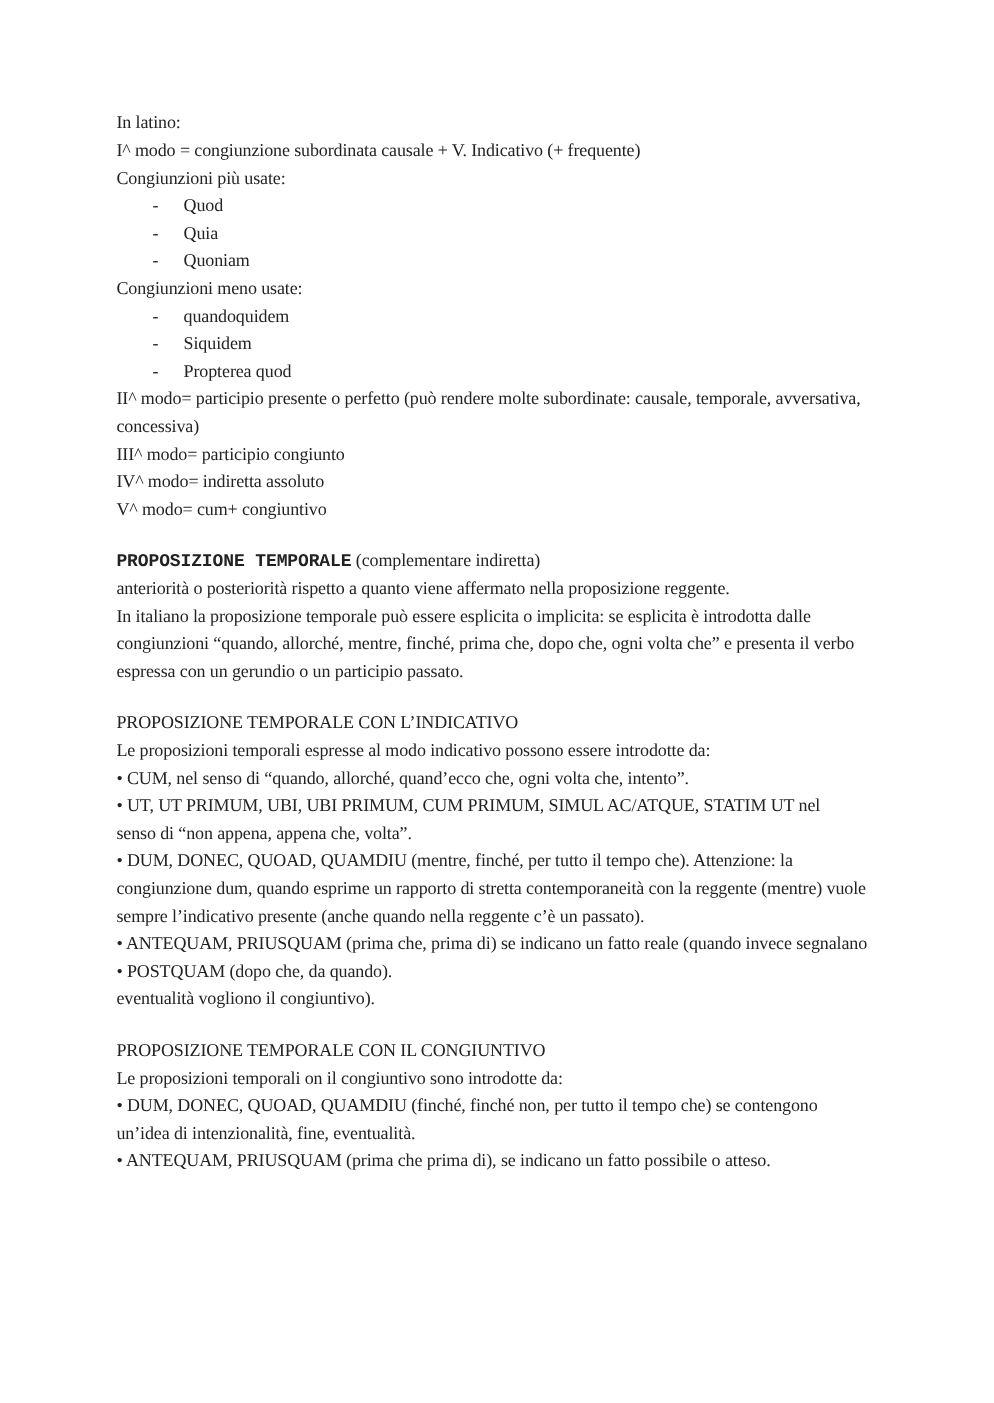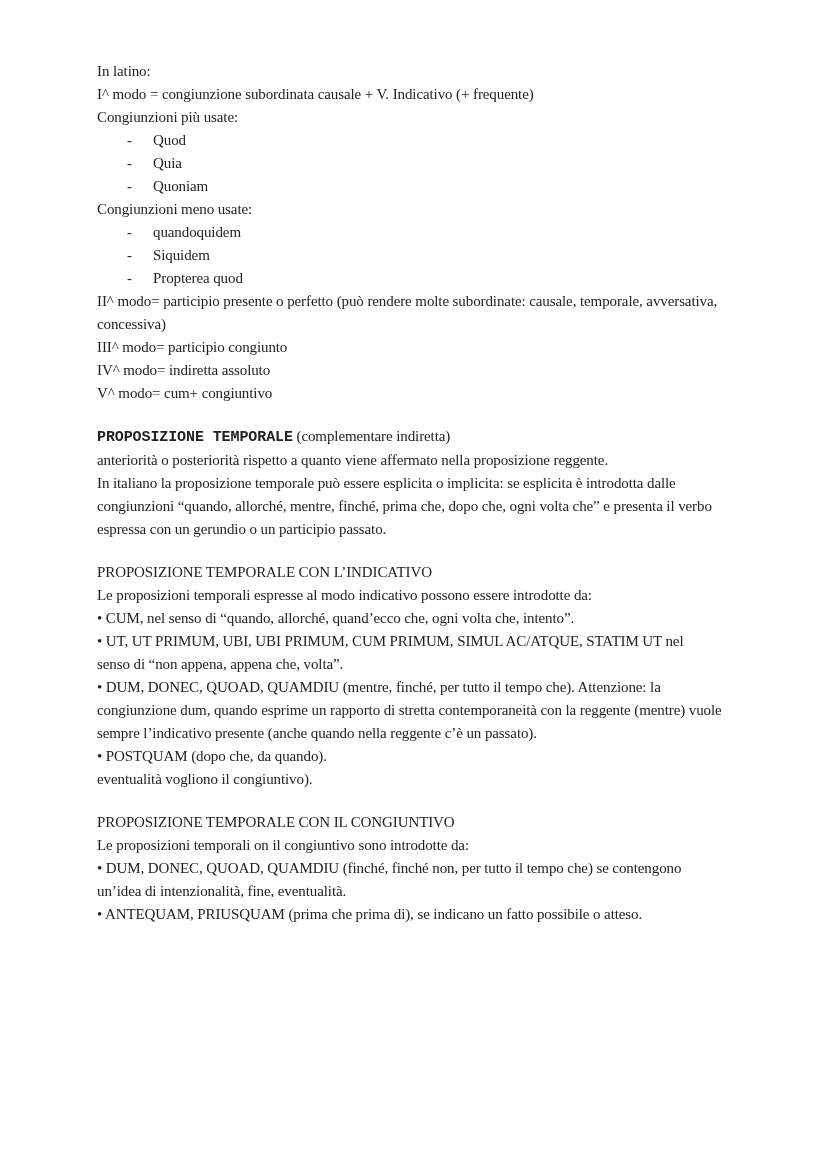--- a/index.html
+++ b/index.html
@@ -8,21 +8,21 @@
       height: 1169px;
       background: #ffffff;
       font-family: "Liberation Serif", "DejaVu Serif", serif;
       color: #222222;
       overflow: hidden;
     }
     .page {
       box-sizing: border-box;
       width: 828px;
       height: 902px;
-      padding: 60px 70px 0 97px;
+      padding: 92px 70px 0 97px;
       background: #ffffff;
     }
     .line {
       font-size: 15px;
       line-height: 23px;
       letter-spacing: -0.1px;
       white-space: nowrap;
     }
     .section { margin-top: 20px; }
     .list-item { padding-left: 30px; }
@@ -80,20 +80,21 @@
 
   <div class="section">
     <div class="line">PROPOSIZIONE TEMPORALE CON L’INDICATIVO</div>
     <div class="line">Le proposizioni temporali espresse al modo indicativo possono essere introdotte da:</div>
     <div class="line">• CUM, nel senso di “quando, allorché, quand’ecco che, ogni volta che, intento”.</div>
     <div class="line">• UT, UT PRIMUM, UBI, UBI PRIMUM, CUM PRIMUM, SIMUL AC/ATQUE, STATIM UT nel</div>
     <div class="line">senso di “non appena, appena che, volta”.</div>
     <div class="line">• DUM, DONEC, QUOAD, QUAMDIU (mentre, finché, per tutto il tempo che). Attenzione: la</div>
     <div class="line">congiunzione dum, quando esprime un rapporto di stretta contemporaneità con la reggente (mentre) vuole</div>
     <div class="line">sempre l’indicativo presente (anche quando nella reggente c’è un passato).</div>
+    <div class="line">• ANTEQUAM, PRIUSQUAM (prima che, prima di) se indicano un fatto reale (quando invece segnalano</div>
     <div class="line">• POSTQUAM (dopo che, da quando).</div>
     <div class="line">eventualità vogliono il congiuntivo).</div>
   </div>
 
   <div class="section">
     <div class="line">PROPOSIZIONE TEMPORALE CON IL CONGIUNTIVO</div>
     <div class="line">Le proposizioni temporali on il congiuntivo sono introdotte da:</div>
     <div class="line">• DUM, DONEC, QUOAD, QUAMDIU (finché, finché non, per tutto il tempo che) se contengono</div>
     <div class="line">un’idea di intenzionalità, fine, eventualità.</div>
     <div class="line">• ANTEQUAM, PRIUSQUAM (prima che prima di), se indicano un fatto possibile o atteso.</div>

